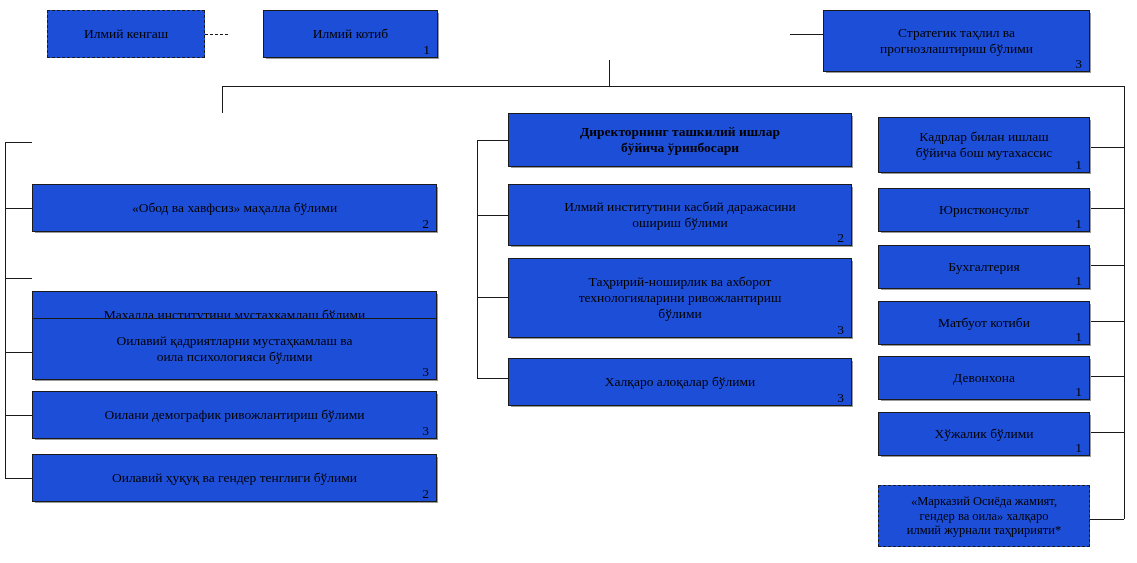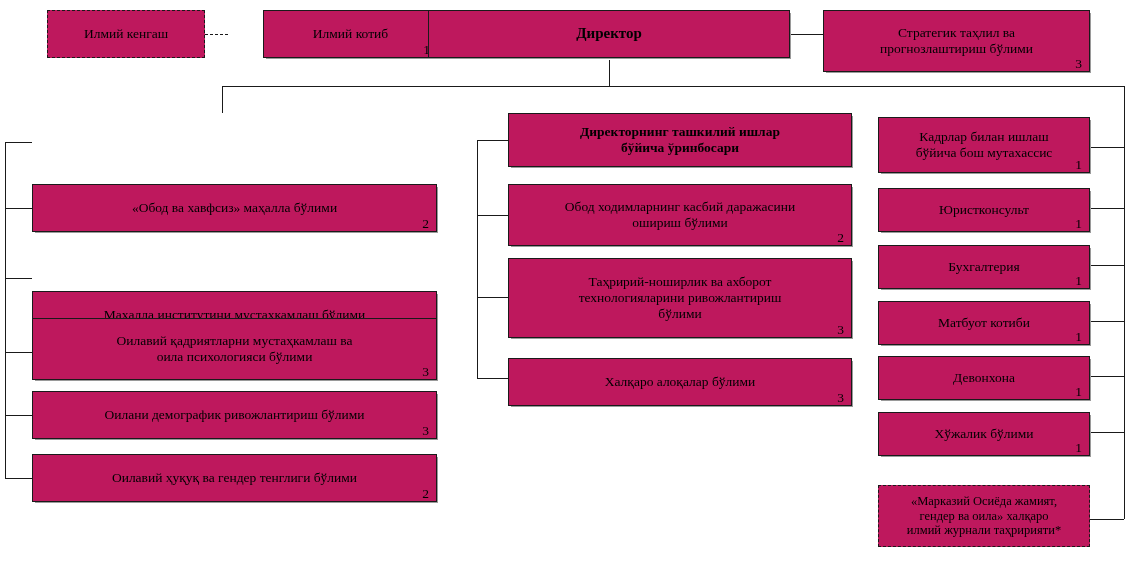--- a/index.html
+++ b/index.html
@@ -15,21 +15,21 @@
     position: relative;
     width: 1137px;
     height: 563px;
     background: #ffffff;
     overflow: hidden;
   }
   .node {
     position: absolute;
     box-sizing: border-box;
     border: 1px solid #1a1a1a;
-    background: #be185d;
+    background: #1d4ed8;
     display: flex;
     align-items: center;
     justify-content: center;
     text-align: center;
     font-size: 13.5px;
     line-height: 1.18;
     padding: 2px 8px;
     z-index: 3;
   }
   .node.dashed {
@@ -110,23 +110,20 @@
 
   <div class="node dashed" style="left:47px; top:10px; width:158px; height:48px;">
     <span class="node-label">Илмий кенгаш</span>
   </div>
 
   <div class="node shadow" style="left:228px; top:10px; width:175px; height:48px;margin-left:35px;">
     <span class="node-label">Илмий котиб</span>
     <span class="node-count">1</span>
   </div>
 
-  <div class="node bold shadow" style="left:428px; top:10px; width:362px; height:48px; font-size:15px;">
-    <span class="node-label">Директор</span>
-  </div>
 
   <div class="node shadow" style="left:823px; top:10px; width:267px; height:62px;">
     <span class="node-label">Стратегик таҳлил ва
 прогнозлаштириш бўлими</span>
     <span class="node-count">3</span>
   </div>
 
 
   <div class="node shadow" style="left:32px; top:184px; width:405px; height:48px;">
     <span class="node-label">«Обод ва хавфсиз» маҳалла бўлими</span>
@@ -153,21 +150,21 @@
     <span class="node-label">Оилавий ҳуқуқ ва гендер тенглиги бўлими</span>
     <span class="node-count">2</span>
   </div>
 
   <div class="node bold shadow" style="left:508px; top:113px; width:344px; height:54px;">
     <span class="node-label">Директорнинг ташкилий ишлар
 бўйича ўринбосари</span>
   </div>
 
   <div class="node shadow" style="left:508px; top:184px; width:344px; height:62px;">
-    <span class="node-label">Обод ходимларнинг касбий даражасини
+    <span class="node-label">Илмий институтини касбий даражасини
 ошириш бўлими</span>
     <span class="node-count">2</span>
   </div>
 
   <div class="node shadow" style="left:508px; top:258px; width:344px; height:80px;justify-content:center;">
     <span class="node-label">Таҳририй-ноширлик ва ахборот
 технологияларини ривожлантириш
 бўлими</span>
     <span class="node-count">3</span>
   </div>

